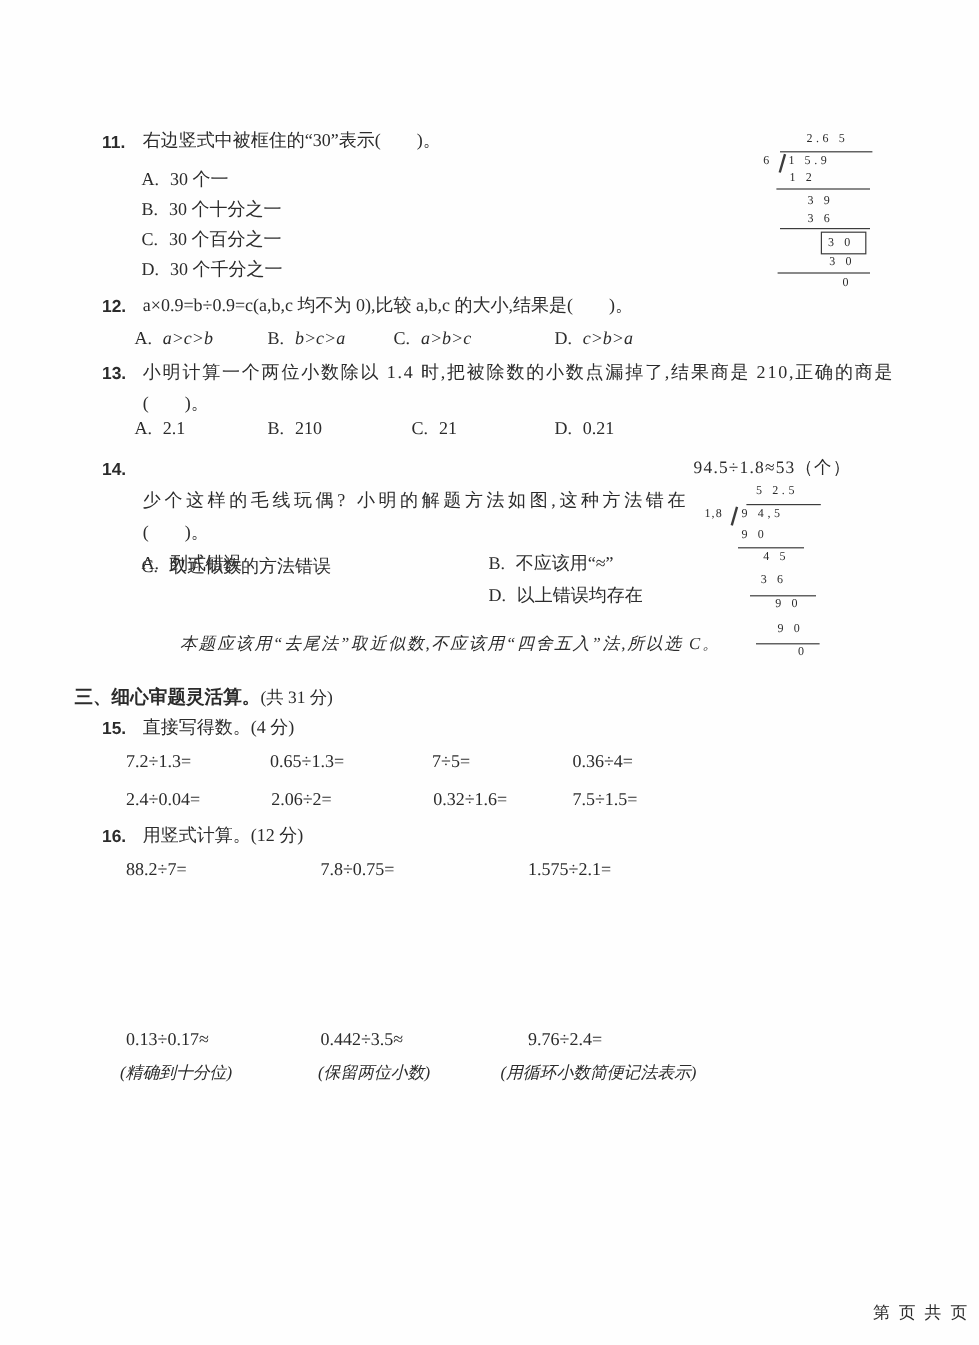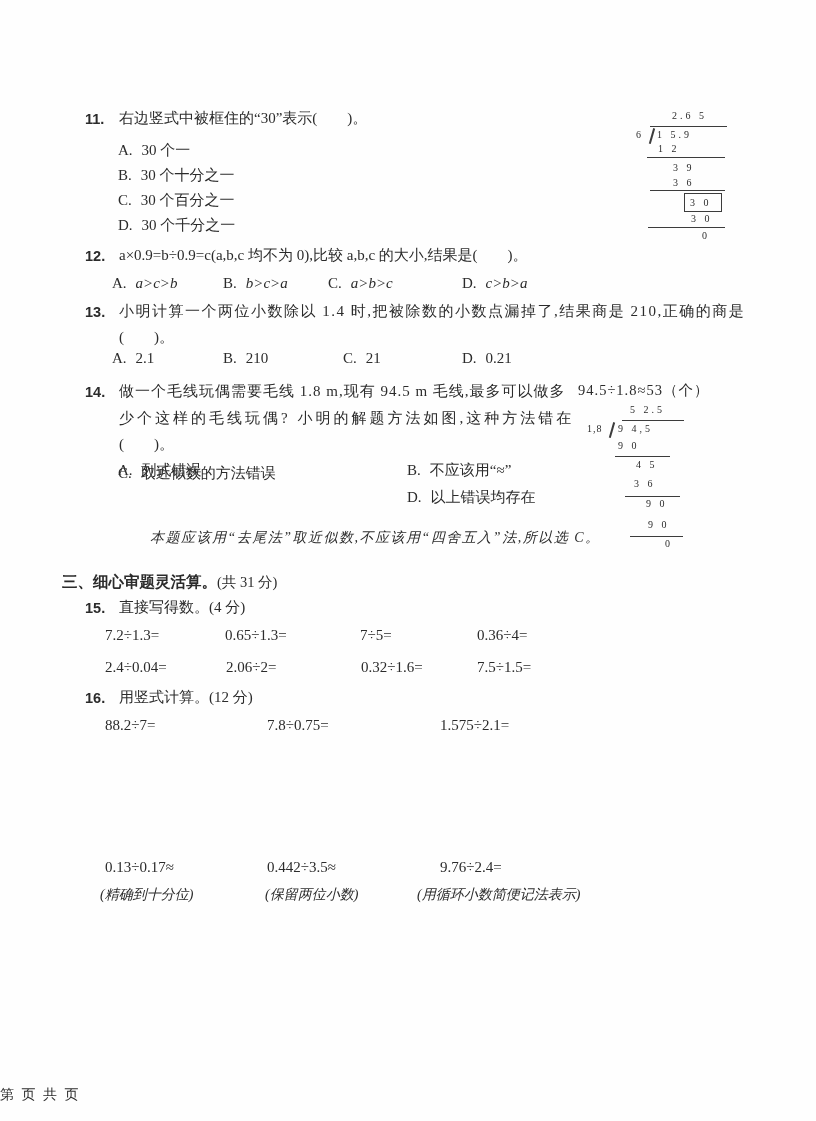--- a/index.html
+++ b/index.html
@@ -68,21 +68,20 @@
   <span class="abs qnum" style="left:85px;top:303px">13.</span>
   <span class="abs sp15" style="left:119px;top:302px">小明计算一个两位小数除以 1.4 时,把被除数的小数点漏掉了,结果商是 210,正确的商是</span>
   <span class="abs" style="left:119px;top:328px">(　　)。</span>
 
   <span class="abs" style="left:112px;top:349px"><span class="olabel">A.</span><span>2.1</span></span>
   <span class="abs" style="left:223px;top:349px"><span class="olabel">B.</span><span>210</span></span>
   <span class="abs" style="left:343px;top:349px"><span class="olabel">C.</span><span>21</span></span>
   <span class="abs" style="left:462px;top:349px"><span class="olabel">D.</span><span>0.21</span></span>
 
   <span class="abs qnum" style="left:85px;top:383px">14.</span>
-  <span class="abs sp1" style="left:119px;top:382px">做一个毛线玩偶需要毛线 1.8 m,现有 94.5 m 毛线,最多可以做多</span>
   <span class="abs sp3" style="left:119px;top:409px">少个这样的毛线玩偶? 小明的解题方法如图,这种方法错在</span>
   <span class="abs" style="left:119px;top:435px">(　　)。</span>
 
   <span class="abs" style="left:118px;top:461px"><span class="olabel">A.</span><span>列式错误</span></span>
   <span class="abs" style="left:407px;top:461px"><span class="olabel">B.</span><span>不应该用“≈”</span></span>
   <span class="abs" style="left:118px;top:464px"><span class="olabel">C.</span><span>取近似数的方法错误</span></span>
   <span class="abs" style="left:407px;top:488px"><span class="olabel">D.</span><span>以上错误均存在</span></span>
 
   <div class="dvc" style="left:578px;top:383px;width:175px;height:175px">
     <span class="dr" style="left:0px;top:0px;letter-spacing:1px;font-size:14.5px">94.5÷1.8≈53（个）</span>
@@ -127,15 +126,15 @@
   <span class="abs" style="left:440px;top:716px">1.575÷2.1=</span>
 
   <span class="abs" style="left:105px;top:858px">0.13÷0.17≈</span>
   <span class="abs" style="left:267px;top:858px">0.442÷3.5≈</span>
   <span class="abs" style="left:440px;top:858px">9.76÷2.4=</span>
 
   <span class="abs kai" style="left:100px;top:886px;font-size:14px">(精确到十分位)</span>
   <span class="abs kai" style="left:265px;top:886px;font-size:14px">(保留两位小数)</span>
   <span class="abs kai" style="left:417px;top:886px;font-size:14px">(用循环小数简便记法表示)</span>
 
-  <span class="abs footer" style="left:0;top:1086px;width:808px;text-align:left">第 页 共 页</span>
+  <span class="abs footer" style="left:0;top:1086px;width:808px;text-align:right">第 页 共 页</span>
 
 </div>
 
 </body></html>

